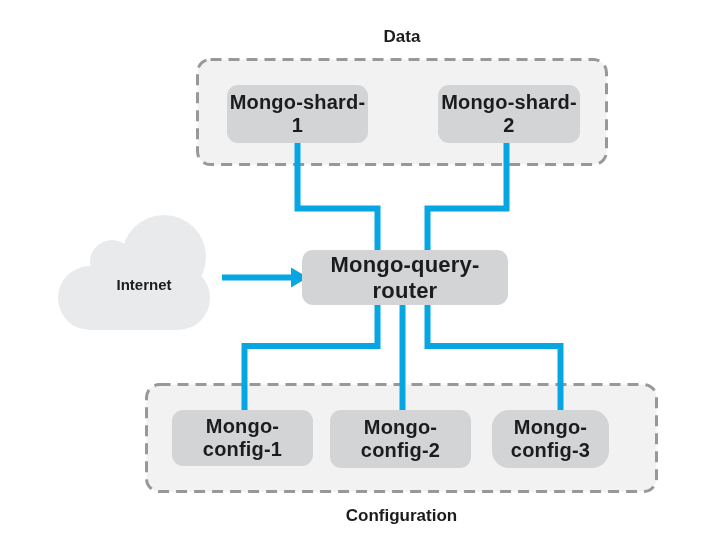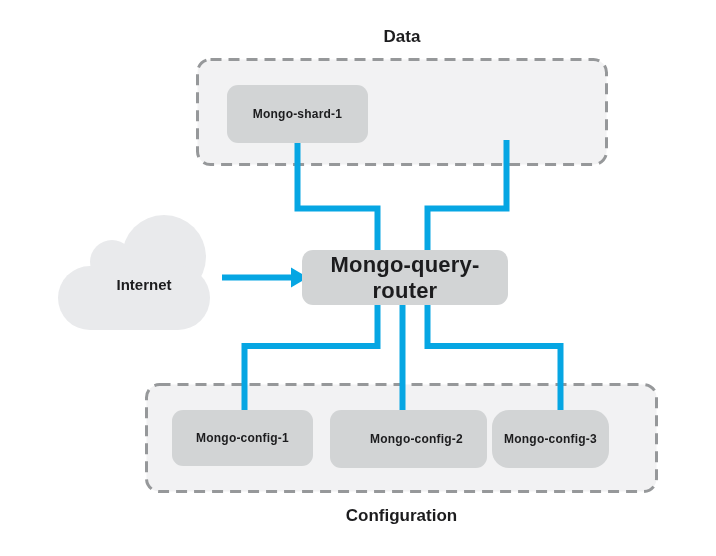--- a/index.html
+++ b/index.html
@@ -21,21 +21,21 @@
     left: 0;
     top: 0;
   }
   .node {
     position: absolute;
     display: flex;
     align-items: center;
     justify-content: center;
     background: var(--node-fill, #d2d4d5);
     border-radius: 11px;
-    font-size: 12px;
+    font-size: 20px;
     font-weight: 600;
     letter-spacing: 0.2px;
     text-align: center;
   }
   .node.router { font-size: 22px; }
   .glabel {
     position: absolute;
     text-align: center;
     font-size: 17px;
     font-weight: 600;
@@ -92,22 +92,23 @@
     <g>
       <path class="edge" d="M222,277.5 L293,277.5"></path>
       <polygon class="arrow-head" points="291,267.5 308,277.5 291,287.5"></polygon>
     </g>
   </svg>
 
   <div class="cloud-label" style="left:68px; top:276px; width:152px;">Internet</div>
 
   <div class="node" style="left:227px; top:85px; width:141px; height:58px;">Mongo-shard-1</div>
 
+  <div class="node" style="left:438px; top:85px; width:142px; height:58px;">Mongo-shard-2</div>
 
   <div class="node router" style="left:302px; top:250px; width:206px; height:55px;">Mongo-query-router</div>
 
   <div class="node" style="left:172px; top:410px; width:141px; height:56px;">Mongo-config-1</div>
 
-  <div class="node" style="left:330px; top:410px; width:141px; height:58px;padding-left:16px;">Mongo-config-2</div>
+  <div class="node" style="left:330px; top:410px; width:141px; height:58px;">Mongo-config-2</div>
 
   <div class="node" style="left:492px; top:410px; width:117px; height:58px;border-radius:17px;">Mongo-config-3</div>
 
 </div>
 
 </body></html>

